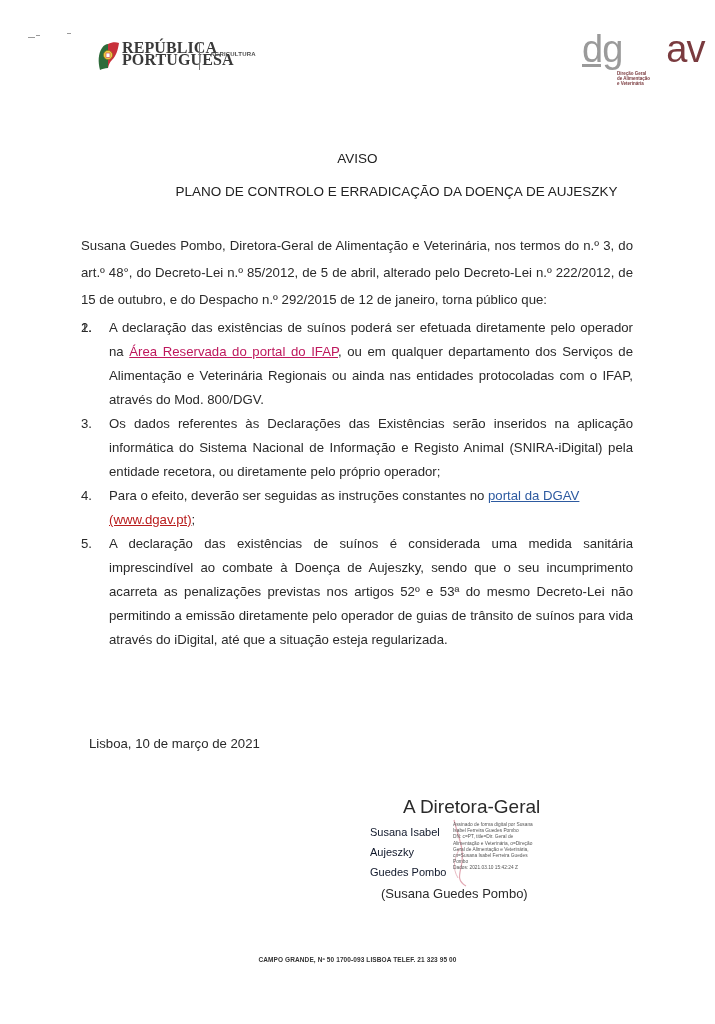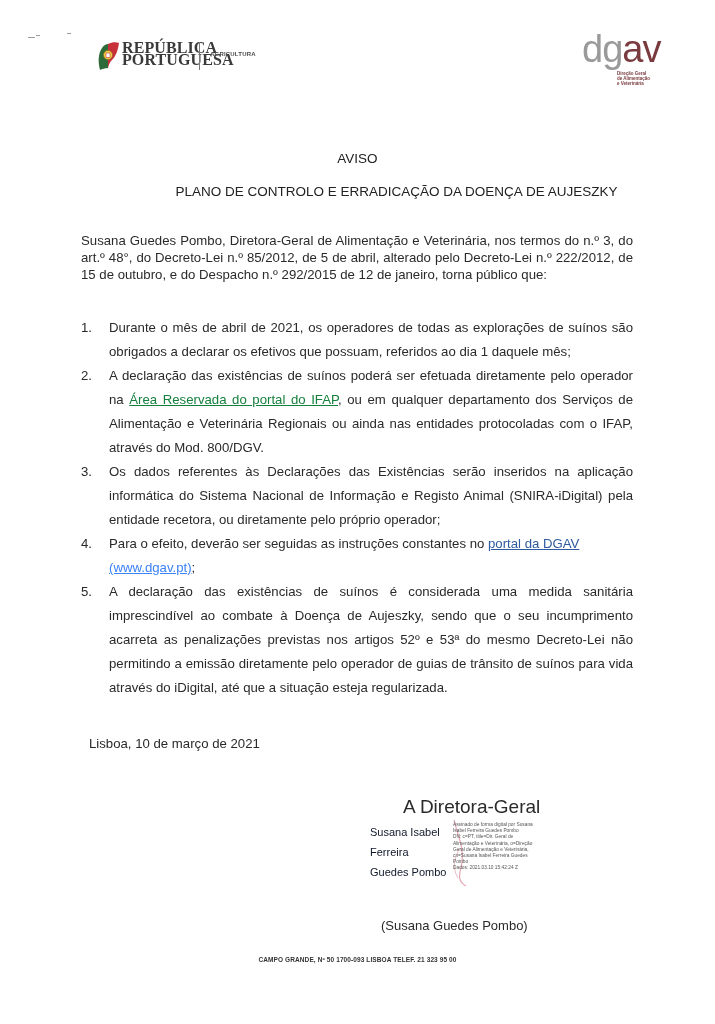--- a/index.html
+++ b/index.html
@@ -15,31 +15,31 @@
   
   .dgav-logo { left:582px; top:30px; font-size:38px; line-height:38px; letter-spacing:-1px; }
   .dgav-dg { color:#9a9a9a; font-weight:normal; }
   .dgav-av { color:#7a3b3f; font-weight:normal; }
   .dgav-sub { left:617px; top:71px; font-size:4.5px; line-height:5px; color:#7a3b3f; font-weight:bold; width:60px; }
   
   .title { left:0; width:715px; text-align:center; font-size:13.5px; font-weight:normal; color:#222; }
   .t1 { top:151px; }
   .t2 { top:184px;padding-left:39px; }
   
-  .intro { left:81px; top:232px; width:552px; font-size:13.2px; line-height:17px; text-align:justify; }
+  .intro { left:81px; top:232px; width:552px; font-size:13.2px; line-height:27px; text-align:justify; }
   .list { left:81px; top:316px; width:552px; margin:0; padding:0; list-style:none; font-size:13.2px; line-height:24px; }
   .list li { position:relative; padding-left:28px; text-align:justify; margin-bottom:0px; }
   .list li .num { position:absolute; left:0; top:0; }
   .list a { color:#2d5aa0; text-decoration:underline; }
   .date { left:89px; top:736px; font-size:13.2px; }
   .sign-title { left:403px; top:796px; font-size:19px; }
   .sign-name { left:370px; top:822px; font-size:11px; line-height:20px; color:#0f172a; }
   .sign-stroke { left:444px; top:818px; width:30px; height:70px; }
   .sign-meta { left:453px; top:822px; width:130px; font-size:4.8px; line-height:6.2px; color:#555; }
-  .sign-paren { left:381px; top:918px; font-size:13px; }
+  .sign-paren { left:381px; top:886px; font-size:13px; }
   .footer { left:0; width:715px; top:956px; text-align:center; font-size:6.5px; font-weight:bold; color:#333; letter-spacing:0.1px; }
 </style>
 </head>
 <body>
 
 <div class="scan-mark" style="left:28px;top:37px;width:7px;"></div>
 <div class="scan-mark" style="left:36px;top:35px;width:4px;"></div>
 <div class="scan-mark" style="left:67px;top:33px;width:4px;"></div>
 
 <div class="abs rp-logo">
@@ -50,61 +50,60 @@
     <rect x="10" y="13" width="4" height="4.5" fill="#ffffff" stroke="#c8303a" stroke-width="0.6"></rect>
   </svg>
 </div>
 <div class="abs rp-text">
   <div>REPÚBLICA</div>
   <div>PORTUGUESA</div>
 </div>
 <div class="abs rp-divider"></div>
 <div class="abs rp-dept">AGRICULTURA</div>
 
-<div class="abs dgav-logo"><span class="dgav-dg" style="color: rgb(154, 154, 154);">dg</span><span class="dgav-av" style="color: rgb(122, 59, 63);">av</span></div>
+<div class="abs dgav-logo"><span class="dgav-dg" style="color: rgb(154, 154, 154); text-decoration: underline;">dg</span><span class="dgav-av" style="color: rgb(122, 59, 63); margin-left: 44px;">av</span></div>
 <div class="abs dgav-sub" style="color: rgb(122, 59, 63);">
   <div>Direção Geral</div>
   <div>de Alimentação</div>
   <div>e Veterinária</div>
 </div>
 
 <div class="abs title t1">AVISO</div>
 <div class="abs title t2">PLANO DE CONTROLO E ERRADICAÇÃO DA DOENÇA DE AUJESZKY</div>
 
 <div class="abs intro">Susana Guedes Pombo, Diretora-Geral de Alimentação e Veterinária, nos termos do n.º 3, do art.º 48°, do Decreto-Lei n.º 85/2012, de 5 de abril, alterado pelo Decreto-Lei n.º 222/2012, de 15 de outubro, e do Despacho n.º 292/2015 de 12 de janeiro, torna público que:</div>
 
 <ol class="abs list">
   <li>
     <span class="num">1.</span>
-    <span>Durante o mês de abril de 2021, os operadores de todas as explorações de suínos são obrigados a declarar os efetivos que possuam, referidos ao dia 1 daquele mês;</span>
   </li>
   <li>
     <span class="num">2.</span>
-    <span>A declaração das existências de suínos poderá ser efetuada diretamente pelo operador na </span><a style="color: #15803d;">Área Reservada do portal do IFAP</a><span>, ou em qualquer departamento dos Serviços de Alimentação e Veterinária Regionais ou ainda nas entidades protocoladas com o IFAP, através do Mod. 800/DGV.</span>
+    <span>A declaração das existências de suínos poderá ser efetuada diretamente pelo operador na </span><a style="color: #be185d;">Área Reservada do portal do IFAP</a><span>, ou em qualquer departamento dos Serviços de Alimentação e Veterinária Regionais ou ainda nas entidades protocoladas com o IFAP, através do Mod. 800/DGV.</span>
   </li>
   <li>
     <span class="num">3.</span>
     <span>Os dados referentes às Declarações das Existências serão inseridos na aplicação informática do Sistema Nacional de Informação e Registo Animal (SNIRA-iDigital) pela entidade recetora, ou diretamente pelo próprio operador;</span>
   </li>
   <li>
     <span class="num">4.</span>
-    <span>Para o efeito, deverão ser seguidas as instruções constantes no </span><a style="color: rgb(45, 90, 160);">portal da DGAV</a><br><a style="color: #3b82f6;">(www.dgav.pt)</a><span>;</span>
+    <span>Para o efeito, deverão ser seguidas as instruções constantes no </span><a style="color: rgb(45, 90, 160);">portal da DGAV</a><br><a style="color: #b91c1c;">(www.dgav.pt)</a><span>;</span>
   </li>
   <li>
     <span class="num">5.</span>
     <span>A declaração das existências de suínos é considerada uma medida sanitária imprescindível ao combate à Doença de Aujeszky, sendo que o seu incumprimento acarreta as penalizações previstas nos artigos 52º e 53ª do mesmo Decreto-Lei não permitindo a emissão diretamente pelo operador de guias de trânsito de suínos para vida através do iDigital, até que a situação esteja regularizada.</span>
   </li>
 </ol>
 
 <div class="abs date">Lisboa, 10 de março de 2021</div>
 
 <div class="abs sign-title">A Diretora-Geral</div>
 <div class="abs sign-name">
   <div>Susana Isabel</div>
-  <div>Ferreira</div>
+  <div>Aujeszky</div>
   <div>Guedes Pombo</div>
 </div>
 <div class="abs sign-stroke">
   <svg width="30" height="70" viewBox="0 0 30 70">
     <path d="M10 2 C14 18 20 30 18 44 C16 56 12 62 22 68" stroke="#e2a9b4" stroke-width="1.2" fill="none"></path>
     <path d="M16 30 C10 40 8 50 14 60" stroke="#e2a9b4" stroke-width="0.8" fill="none"></path>
   </svg>
 </div>
 <div class="abs sign-meta">
   <div>Assinado de forma digital por Susana</div>

